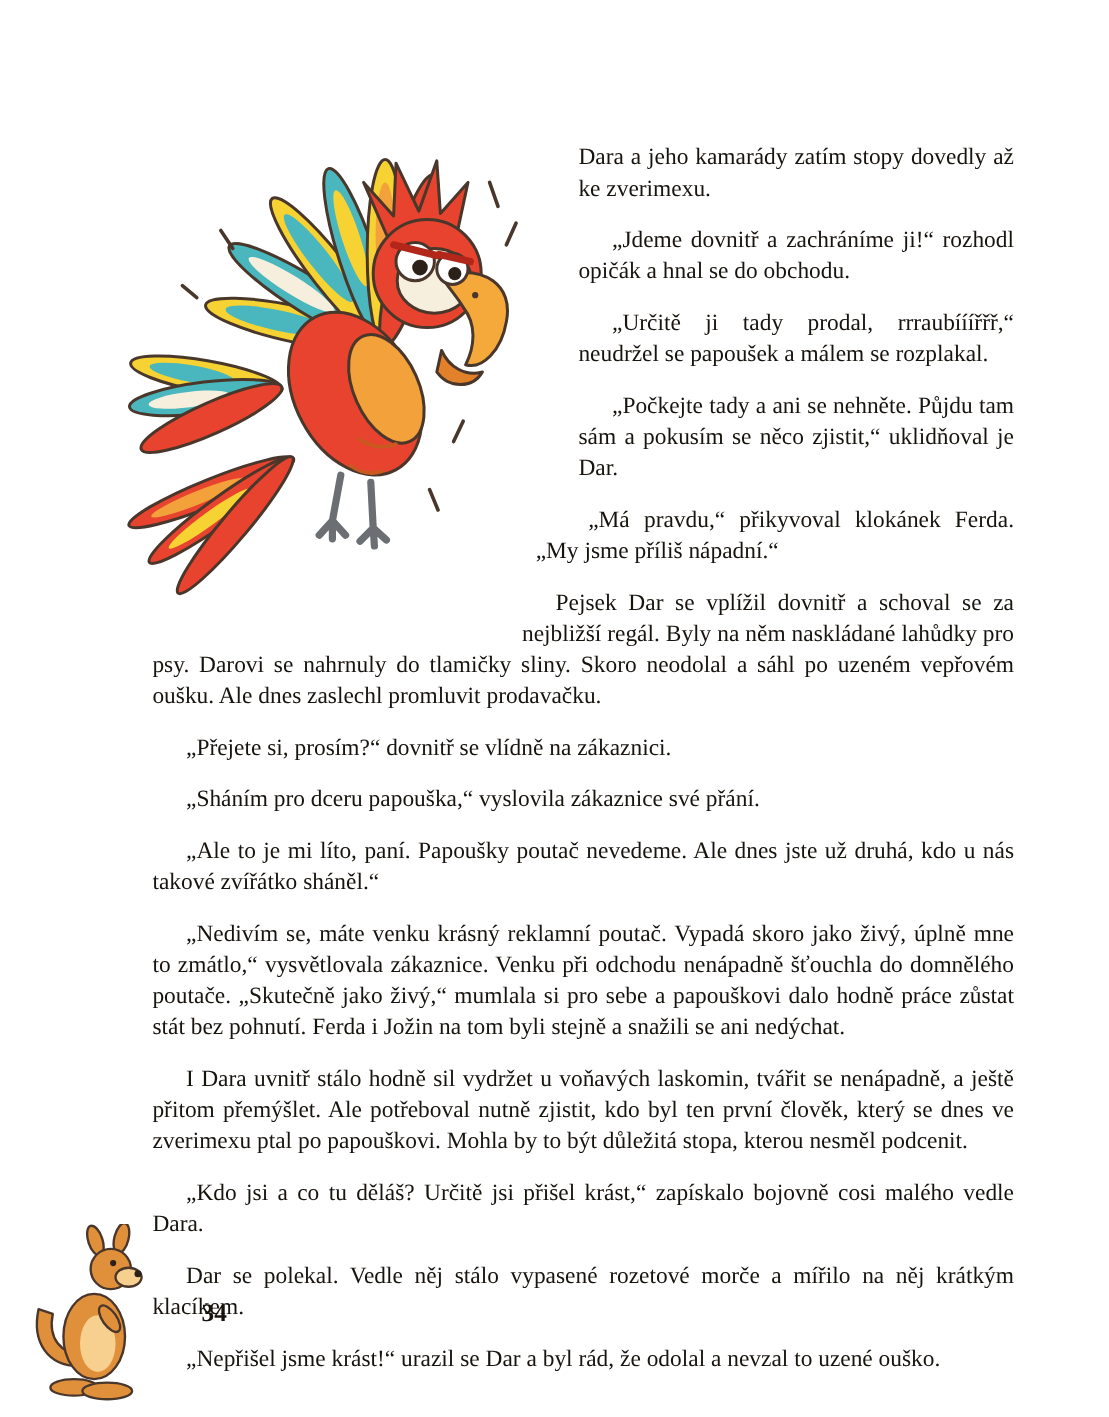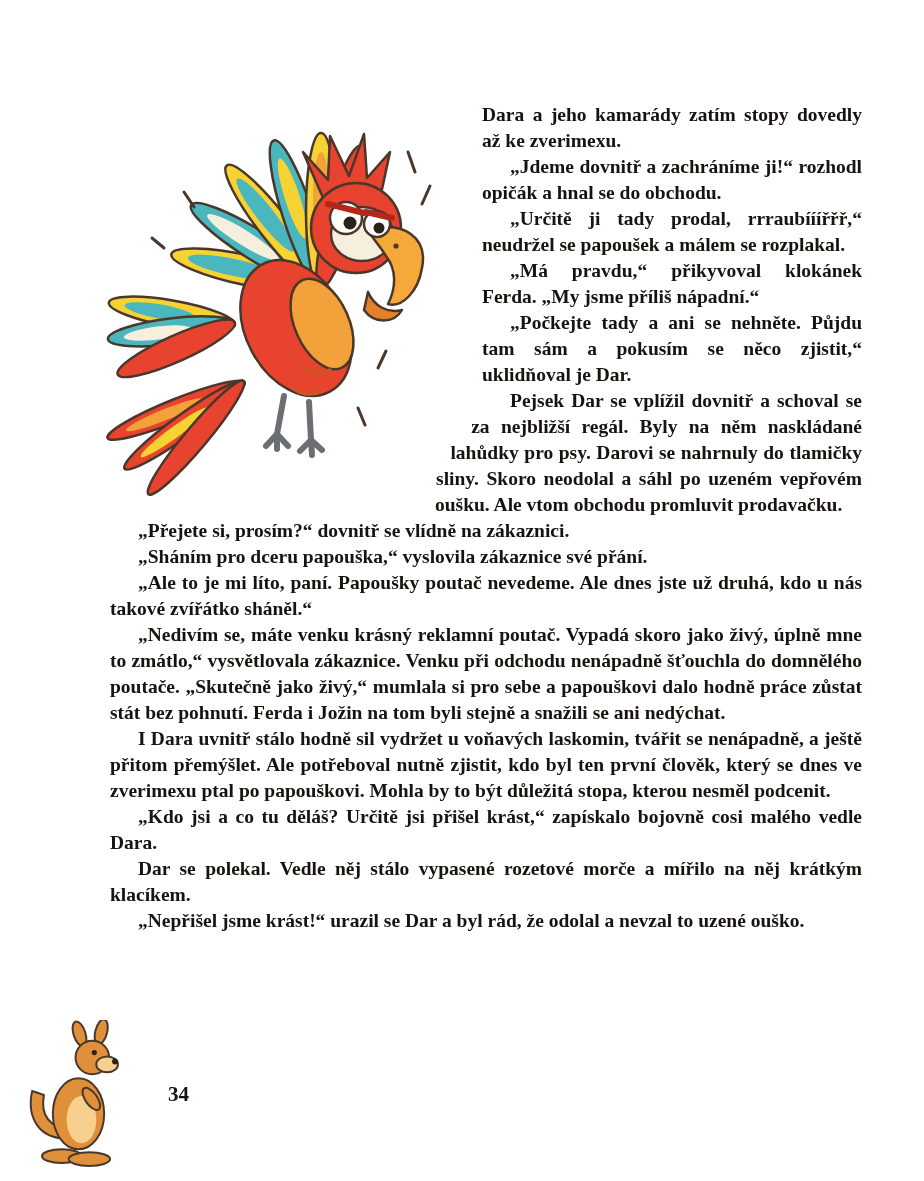--- a/index.html
+++ b/index.html
@@ -26,21 +26,21 @@
     float: left;
     width: 372px; height: 415px;
     shape-outside: polygon(0px 0px, 372px 0px, 372px 306px, 354px 316px, 338px 342px, 325px 366px, 325px 415px, 0px 415px);
     position: relative;
   }
   .parrot-svg {
     position: absolute;
     left: -54px; top: -6px;
     width: 424px; height: 419px;
   }
-  p.para { margin: 0; font-weight: bold; }
+  p.para { margin: 17px; }
   p.indent { text-indent: 28px; }
   .page-number {
     position: absolute;
     left: 168px; top: 1082px;
     font-size: 21px;
     color: #17130e;
     font-weight: bold;
   }
   .kangaroo-wrap {
     position: absolute;
@@ -149,23 +149,23 @@
         <path d="M302,312 L309,329"></path>
         <path d="M128,96 L138,111"></path>
         <path d="M96,142 L108,152"></path>
       </g>
     </svg>
   </div>
 
 <p class="para">Dara a jeho kamarády zatím stopy dovedly až ke zverimexu.</p>
     <p class="para indent">„Jdeme dovnitř a zachráníme ji!“ rozhodl opičák a hnal se do obchodu.</p>
     <p class="para indent">„Určitě ji tady prodal, rrraubííířřř,“ neudržel se papoušek a málem se rozplakal.</p>
+    <p class="para indent">„Počkejte tady a ani se nehněte. Půjdu tam sám a pokusím se něco zjistit,“ uklidňoval je Dar.</p>
     <p class="para indent">„Má pravdu,“ přikyvoval klokánek Ferda. „My jsme příliš nápadní.“</p>
-    <p class="para indent">„Počkejte tady a ani se nehněte. Půjdu tam sám a pokusím se něco zjistit,“ uklidňoval je Dar.</p>
-    <p class="para indent">Pejsek Dar se vplížil dovnitř a schoval se za nejbližší regál. Byly na něm naskládané lahůdky pro psy. Darovi se nahrnuly do tlamičky sliny. Skoro neodolal a sáhl po uzeném vepřovém oušku. Ale vtom obchodu promluvit prodavačku.</p>
+    <p class="para indent">Pejsek Dar se vplížil dovnitř a schoval se za nejbližší regál. Byly na něm naskládané lahůdky pro psy. Darovi se nahrnuly do tlamičky sliny. Skoro neodolal a sáhl po uzeném vepřovém oušku. Ale dnes zaslechl promluvit prodavačku.</p>
     <p class="para indent">„Přejete si, prosím?“ dovnitř se vlídně na zákaznici.</p>
     <p class="para indent">„Sháním pro dceru papouška,“ vyslovila zákaznice své přání.</p>
     <p class="para indent">„Ale to je mi líto, paní. Papoušky poutač nevedeme. Ale dnes jste už druhá, kdo u nás takové zvířátko sháněl.“</p>
     <p class="para indent">„Nedivím se, máte venku krásný reklamní poutač. Vypadá skoro jako živý, úplně mne to zmátlo,“ vysvětlovala zákaznice. Venku při odchodu nenápadně šťouchla do domnělého poutače. „Skutečně jako živý,“ mumlala si pro sebe a papouškovi dalo hodně práce zůstat stát bez pohnutí. Ferda i Jožin na tom byli stejně a snažili se ani nedýchat.</p>
     <p class="para indent">I Dara uvnitř stálo hodně sil vydržet u voňavých laskomin, tvářit se nenápadně, a ještě přitom přemýšlet. Ale potřeboval nutně zjistit, kdo byl ten první člověk, který se dnes ve zverimexu ptal po papouškovi. Mohla by to být důležitá stopa, kterou nesměl podcenit.</p>
     <p class="para indent">„Kdo jsi a co tu děláš? Určitě jsi přišel krást,“ zapískalo bojovně cosi malého vedle Dara.</p>
     <p class="para indent">Dar se polekal. Vedle něj stálo vypasené rozetové morče a mířilo na něj krátkým klacíkem.</p>
     <p class="para indent">„Nepřišel jsme krást!“ urazil se Dar a byl rád, že odolal a nevzal to uzené ouško.</p>
   </div>
 

